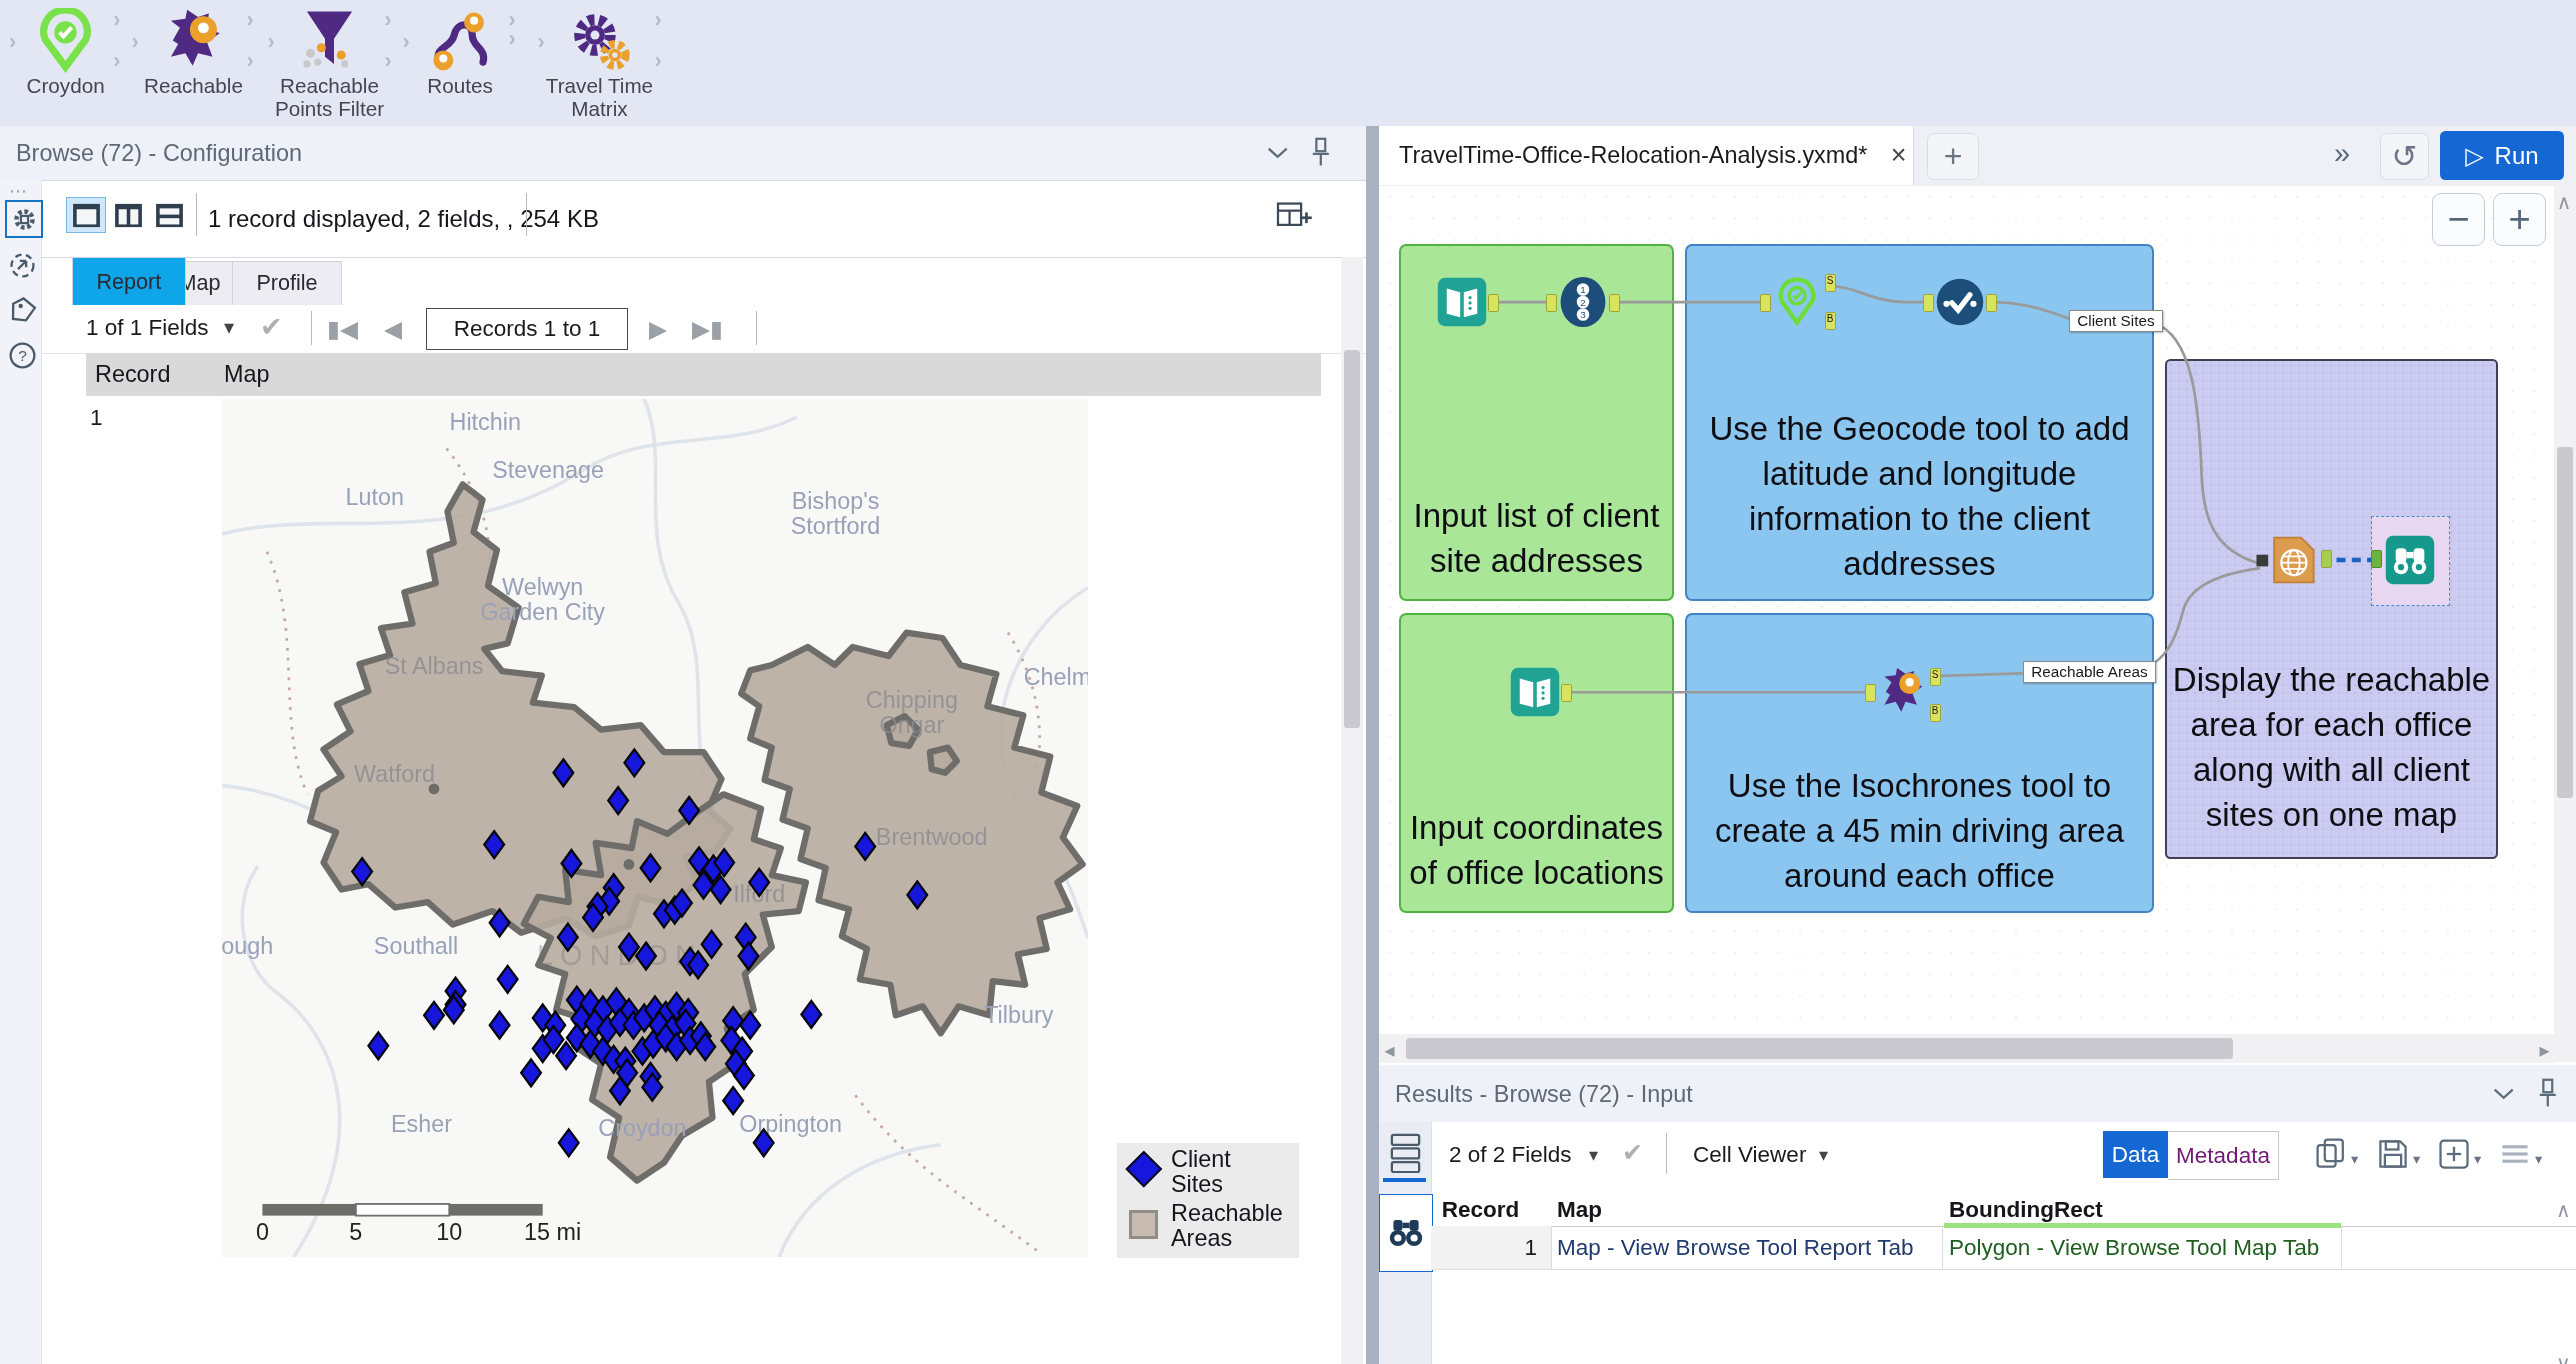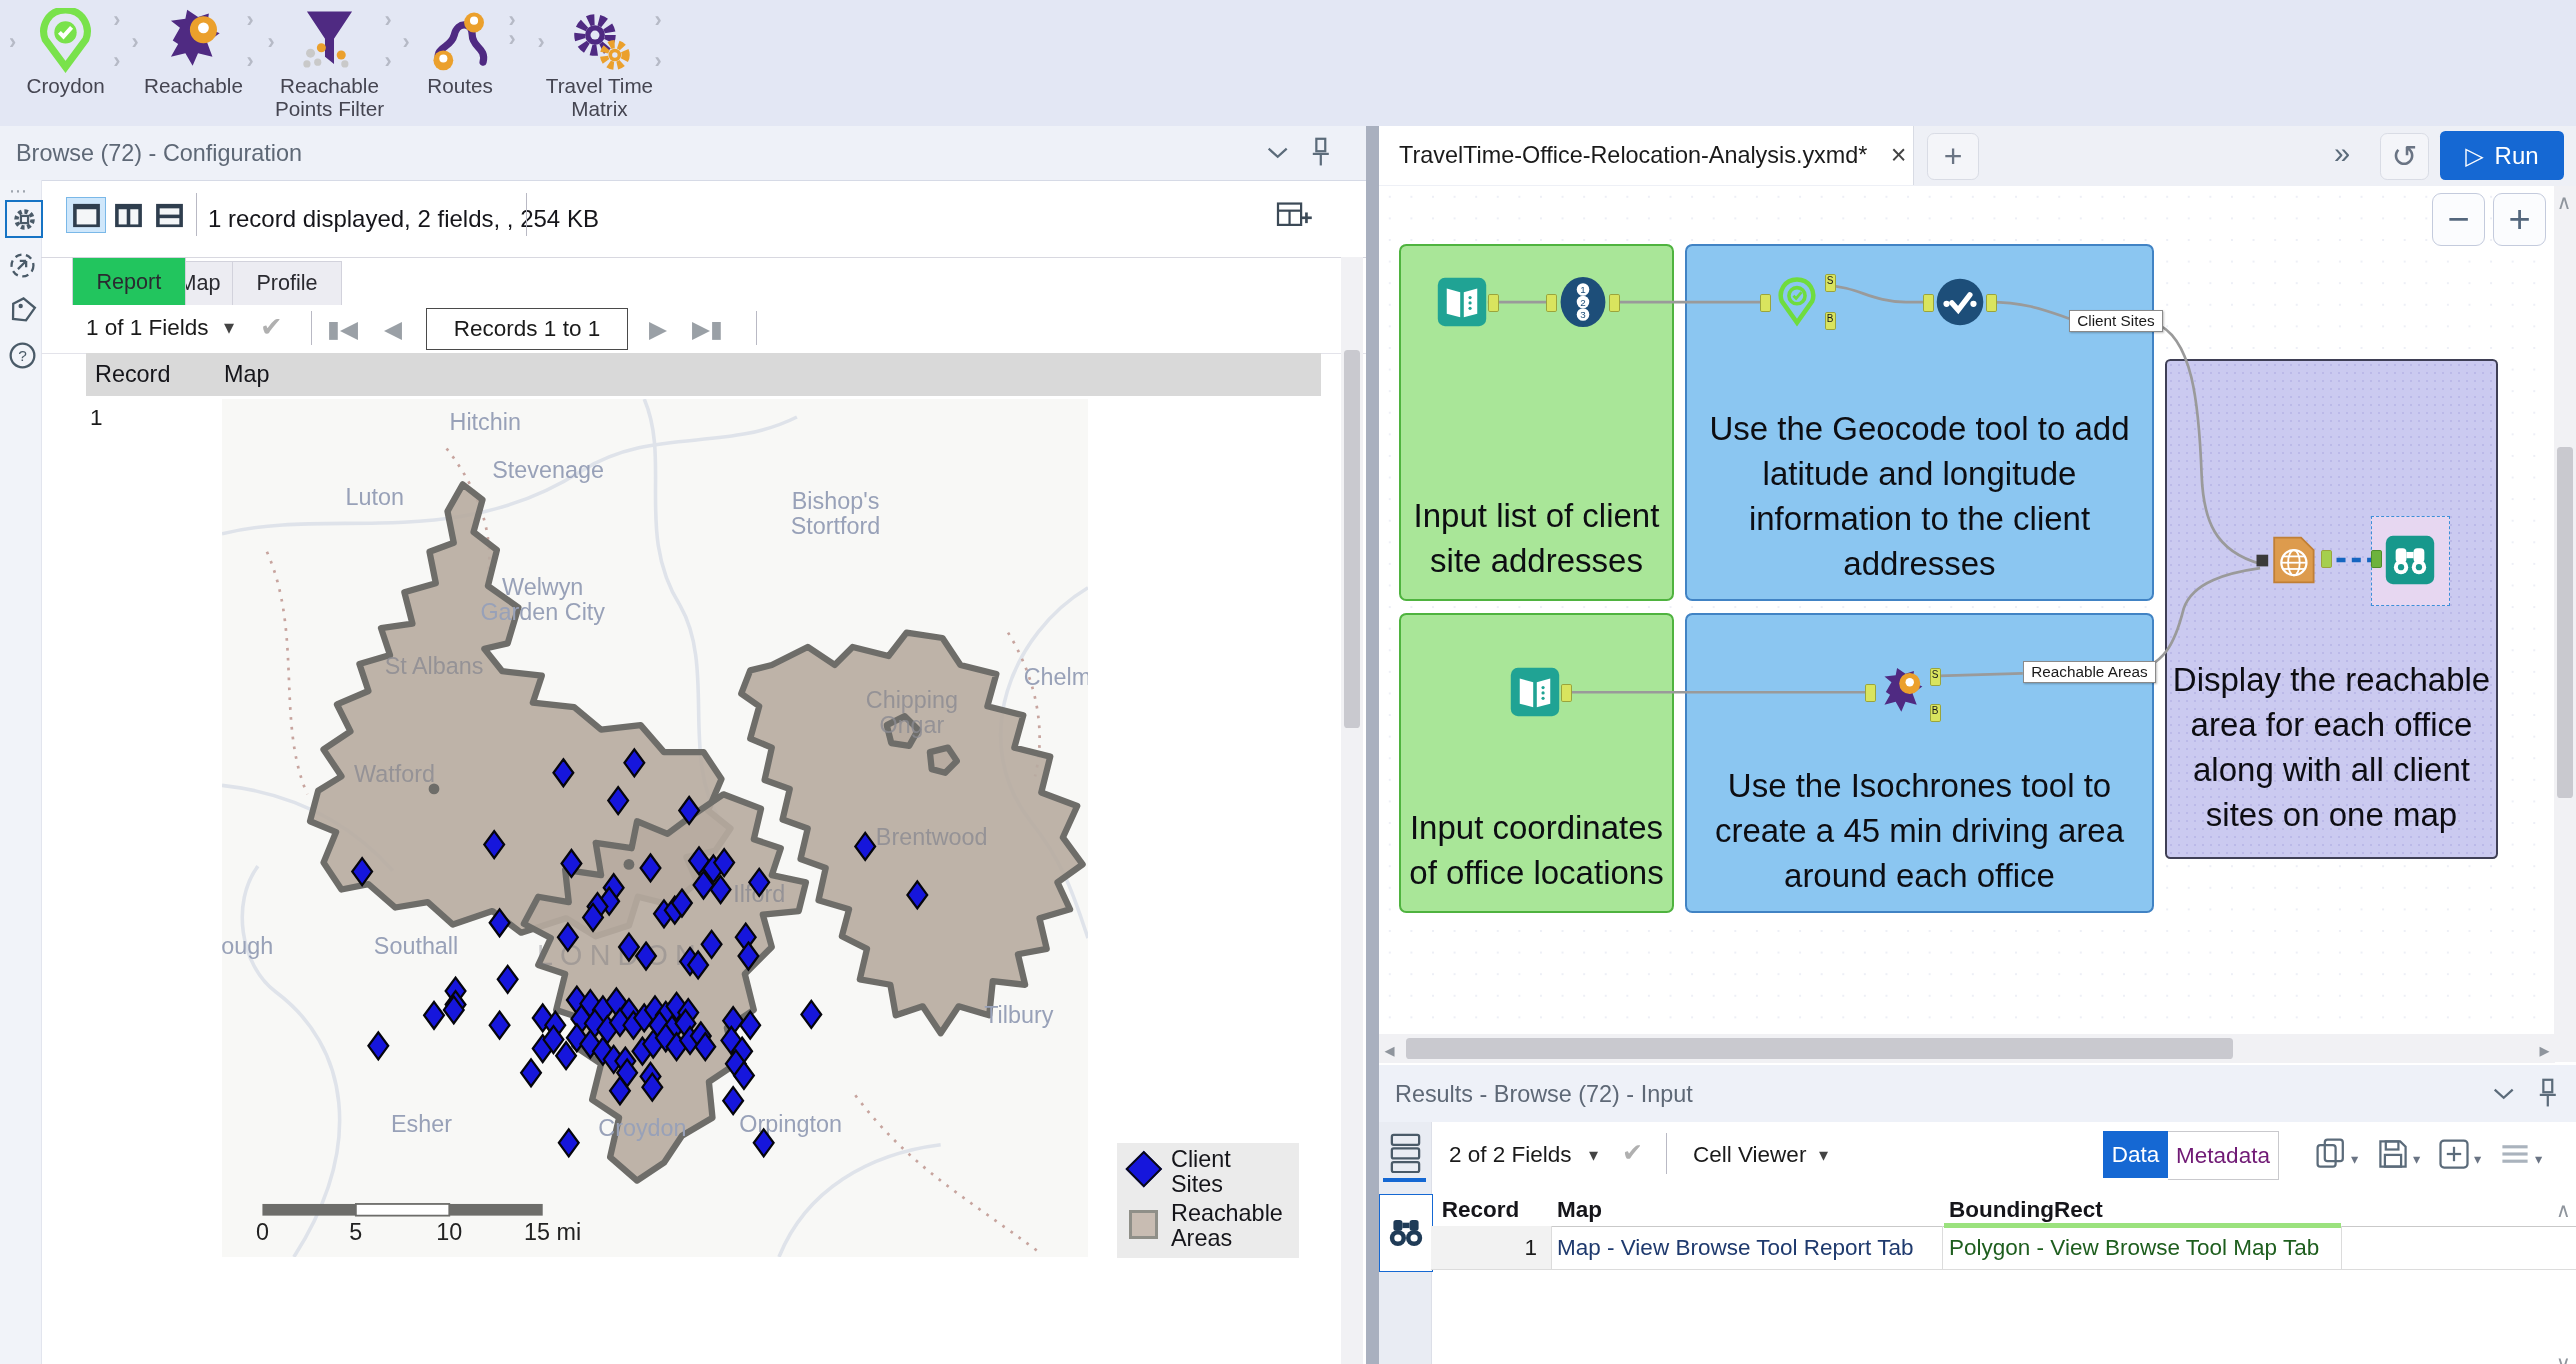--- a/index.html
+++ b/index.html
@@ -19,21 +19,21 @@
   .sidestrip{background:#f1f3f9;border-right:0.9px solid #e2e5ee;}
   .gearbox{position:absolute;left:5.4px;top:20px;width:34px;height:34px;border:2.7px solid #1673c4;display:flex;align-items:center;justify-content:center;background:#f1f3f9;}
   .stripicon{position:absolute;left:7.2px;width:31px;height:31px;}
   
   .laybtn{position:absolute;top:17px;width:38px;height:34px;border:0.9px solid transparent;display:flex;align-items:center;justify-content:center;}
   .laybtn.sel{background:#cfe7fb;border-color:#7ab8e8;}
   .vdiv{position:absolute;top:12.6px;width:0.9px;height:43px;background:#b9b9c4;}
   .statustext{position:absolute;top:50%;transform:translateY(-50%);font-size:24px;color:#15151a;}
   
   .btab{position:absolute;top:3.6px;height:43px;display:flex;align-items:center;justify-content:center;font-size:21.6px;color:#2a2a30;background:#ececf2;border:0.9px solid #d2d2dc;border-bottom:none;padding:0 23.4px;}
-  .btab.active{background:#22c55e;top:0;height:47px;z-index:2;}
+  .btab.active{background:#0ea5e9;top:0;height:47px;z-index:2;}
   .navglyph{color:#9aa0a6;font-size:23.4px;}
   .recbox{position:absolute;border:1.8px solid #4a4a4a;display:flex;align-items:center;justify-content:center;font-size:22.5px;}
   .colhead{position:absolute;background:#d9d9d9;display:flex;align-items:center;padding-left:9px;font-size:23.4px;color:#15151a;}
   
   .legend{background:#ebebeb;font-size:23.4px;line-height:25px;color:#15151a;}
   .ldiamond{position:absolute;width:21.6px;height:21.6px;background:#1616dc;border:2.7px solid #0a0a14;transform:rotate(45deg);}
   .lsquare{position:absolute;width:23.4px;height:23.4px;background:#c8bcb2;border:3.6px solid #8f8f88;}
   
   .splitter{background:#a9b0bf;}
   

